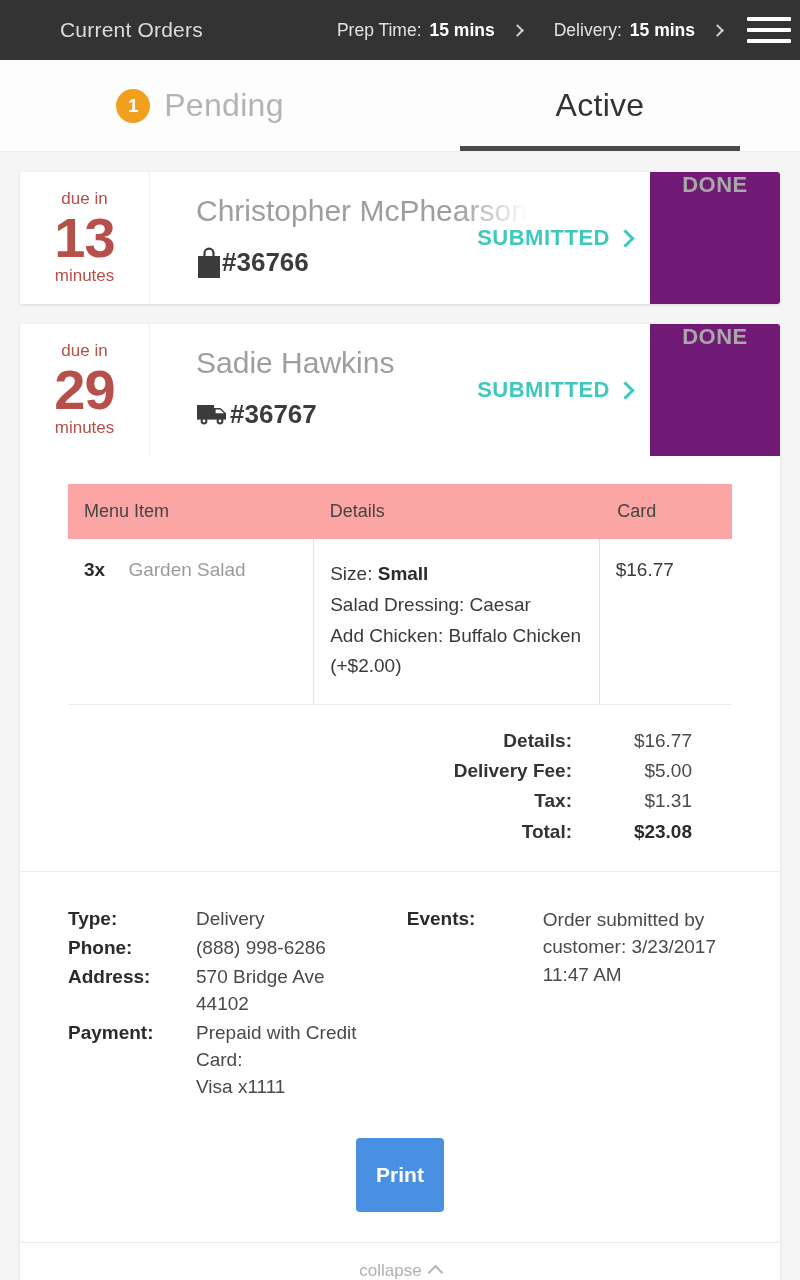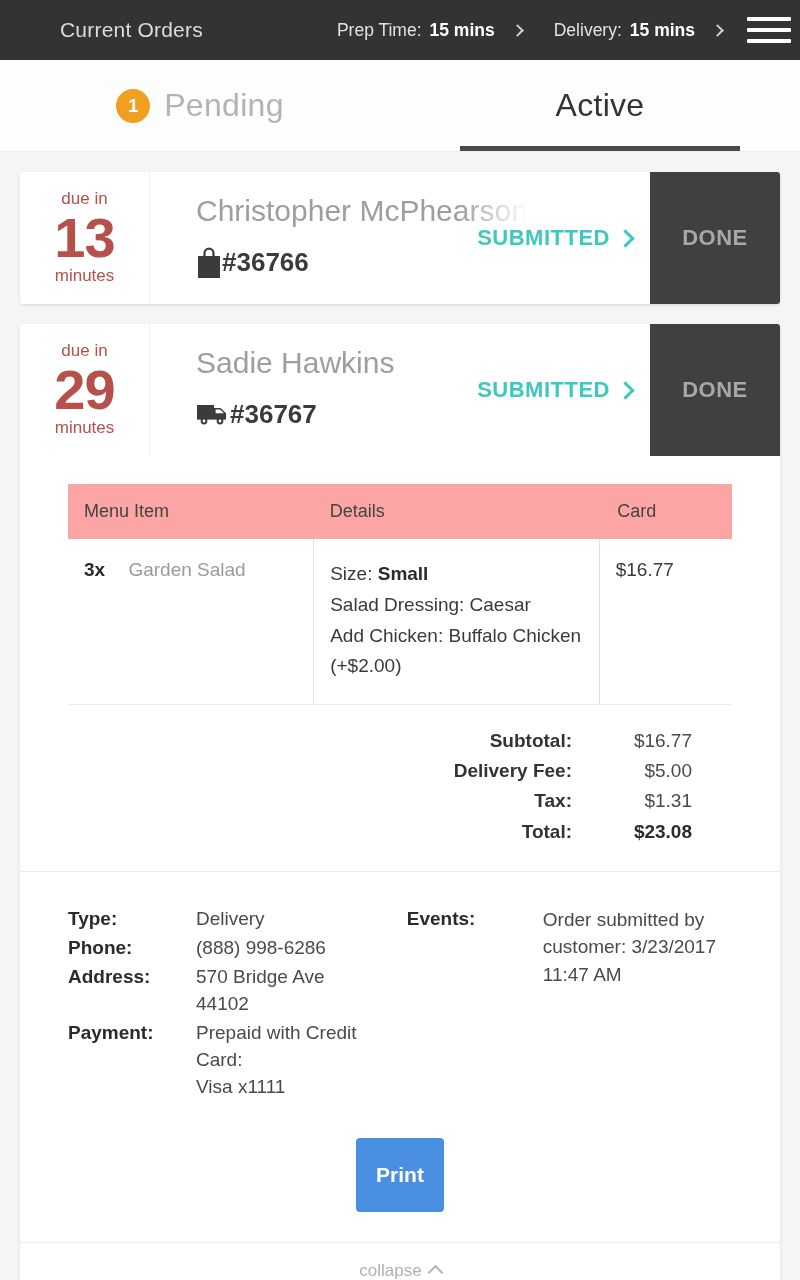--- a/index.html
+++ b/index.html
@@ -241,23 +241,23 @@
     width: 13px;
     height: 13px;
     border-right: 3.5px solid #3fc8c0;
     border-top: 3.5px solid #3fc8c0;
     transform: rotate(45deg);
   }
 
   .done-col {
     width: 130px;
     flex: 0 0 130px;
-    background: #404040;
-    display: flex;
-    align-items: center;
+    background: #701a75;
+    display: flex;
+    align-items: flex-start;
     justify-content: center;
     cursor: pointer;
   }
   .done-text {
     font-size: 22px;
     font-weight: bold;
     color: #a8a8a8;
     letter-spacing: .5px;
   }
 
@@ -526,21 +526,21 @@
                   <div class="detail-line">Add Chicken: Buffalo Chicken (+$2.00)</div>
                 </td>
                 <td class="c-price">$16.77</td>
               </tr>
             </tbody>
           </table>
         </div>
 
         <div class="totals">
           <div class="total-row">
-            <span class="t-lbl">Subtotal:</span>
+            <span class="t-lbl">Details:</span>
             <span class="t-val">$16.77</span>
           </div>
           <div class="total-row">
             <span class="t-lbl">Delivery Fee:</span>
             <span class="t-val">$5.00</span>
           </div>
           <div class="total-row">
             <span class="t-lbl">Tax:</span>
             <span class="t-val">$1.31</span>
           </div>

